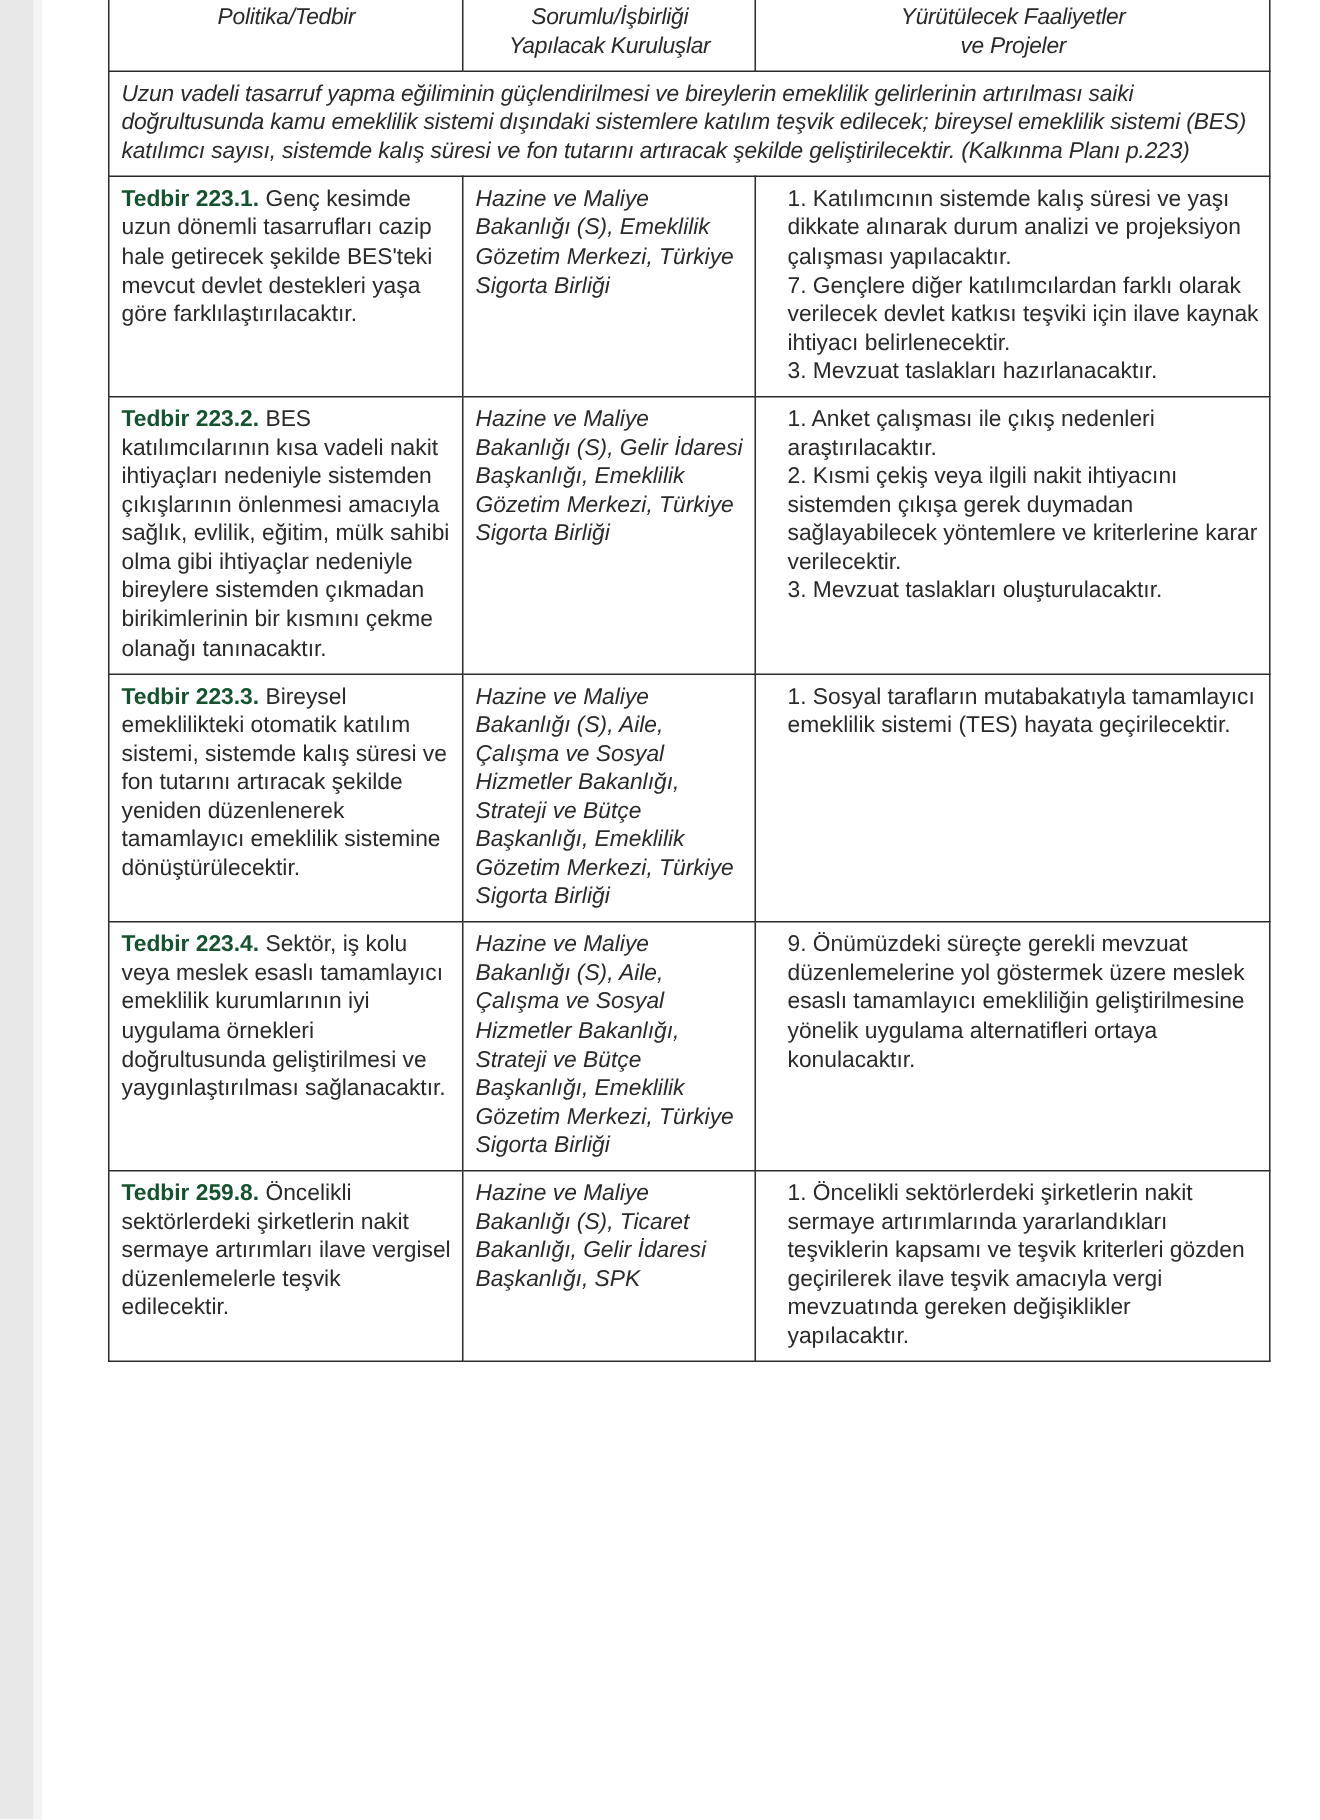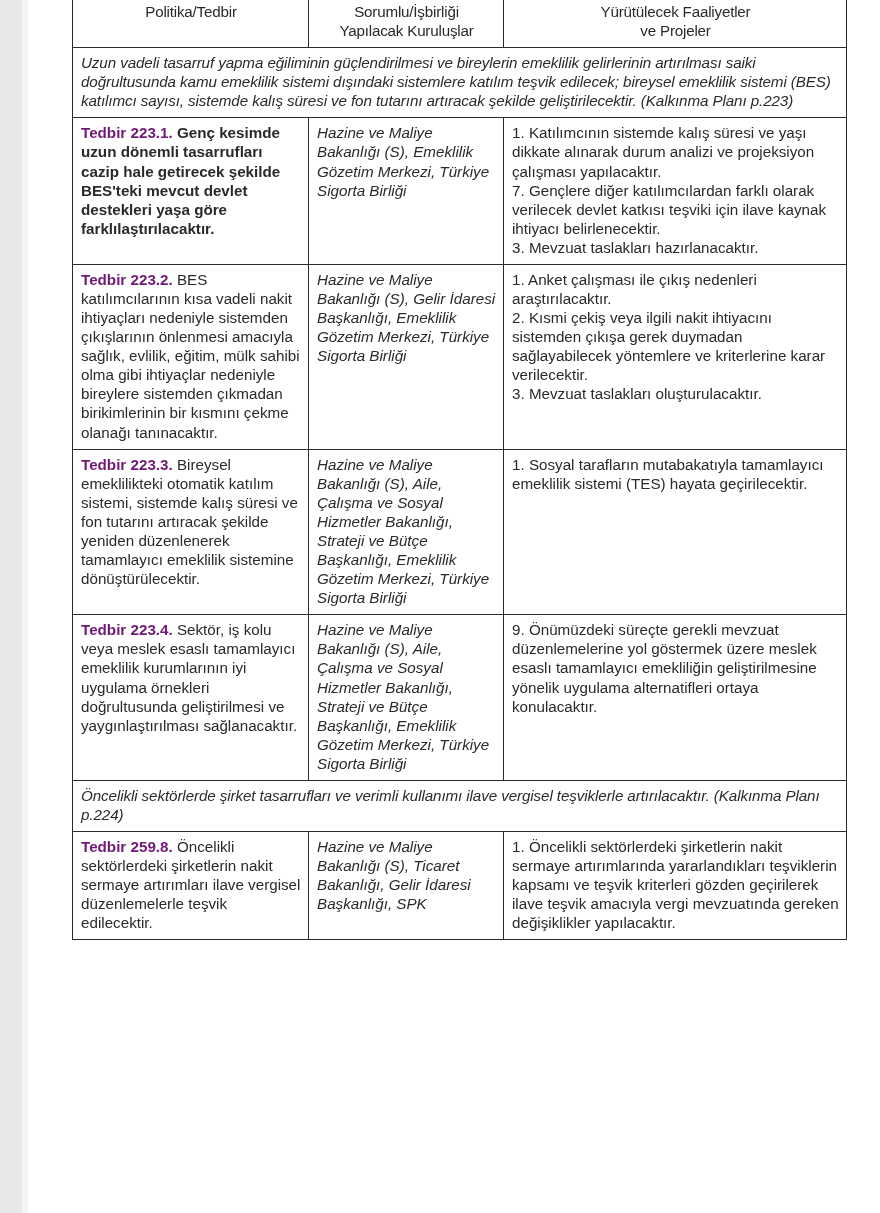--- a/index.html
+++ b/index.html
@@ -63,39 +63,39 @@
 
   thead th {
     text-align: center;
     font-weight: bold;
     font-size: 15.5px;
     line-height: 1.2;
     padding: 7px 6px 8px 6px;
     color: #161616;
     letter-spacing: -0.2px;
   }
-  .hdr-line { display: block; }
+  .hdr-line { display: block; font-style: italic; }
 
   td.section {
     font-weight: bold;
     font-size: 15.6px;
     line-height: 1.285;
     color: #121212;
     padding: 7px 8px 9px 10px;
     letter-spacing: -0.1px;
     font-style: italic;
   }
   .measure-label {
     font-weight: bold;
-    color: #701a75;
+    color: #14532d;
   }
-  .cell-body { display: block; font-weight: bold; }
+  .cell-body { display: block; }
   .inst-cell { padding-left: 9px; font-style: italic; }
   .act-cell { padding-left: 10px; }
-  .act-item { display: block; }
+  .act-item { display: block; margin-left: 13px; }
   .pol-cell { padding-left: 10px; padding-top: 6px; }
 </style>
 </head>
 <body>
 
 <div class="scan-strip-left"></div>
 <div class="scan-strip-left2"></div>
 
 <div class="page">
   <div class="table-wrap">
@@ -163,23 +163,20 @@
         <tr>
           <td class="pol-cell">
             <span class="measure-label">Tedbir 223.4.</span><span style="display:inline"> Sektör, iş kolu veya meslek esaslı tamamlayıcı emeklilik kurumlarının iyi uygulama örnekleri doğrultusunda geliştirilmesi ve yaygınlaştırılması sağlanacaktır.</span>
           </td>
           <td class="inst-cell">Hazine ve Maliye Bakanlığı (S), Aile, Çalışma ve Sosyal Hizmetler Bakanlığı, Strateji ve Bütçe Başkanlığı, Emeklilik Gözetim Merkezi, Türkiye Sigorta Birliği</td>
           <td class="act-cell">
             <span class="act-item">9. Önümüzdeki süreçte gerekli mevzuat düzenlemelerine yol göstermek üzere meslek esaslı tamamlayıcı emekliliğin geliştirilmesine yönelik uygulama alternatifleri ortaya konulacaktır.</span>
           </td>
         </tr>
 
-        <tr>
-          <td class="section" colspan="3">Öncelikli sektörlerde şirket tasarrufları ve verimli kullanımı ilave vergisel teşviklerle artırılacaktır. (Kalkınma Planı p.224)</td>
-        </tr>
 
         <tr>
           <td class="pol-cell">
             <span class="measure-label">Tedbir 259.8.</span><span style="display:inline"> Öncelikli sektörlerdeki şirketlerin nakit sermaye artırımları ilave vergisel düzenlemelerle teşvik edilecektir.</span>
           </td>
           <td class="inst-cell">Hazine ve Maliye Bakanlığı  (S), Ticaret Bakanlığı, Gelir İdaresi Başkanlığı, SPK</td>
           <td class="act-cell">
             <span class="act-item">1. Öncelikli sektörlerdeki şirketlerin nakit sermaye artırımlarında yararlandıkları teşviklerin kapsamı ve teşvik kriterleri gözden geçirilerek ilave teşvik amacıyla vergi mevzuatında gereken değişiklikler yapılacaktır.</span>
           </td>
         </tr>

